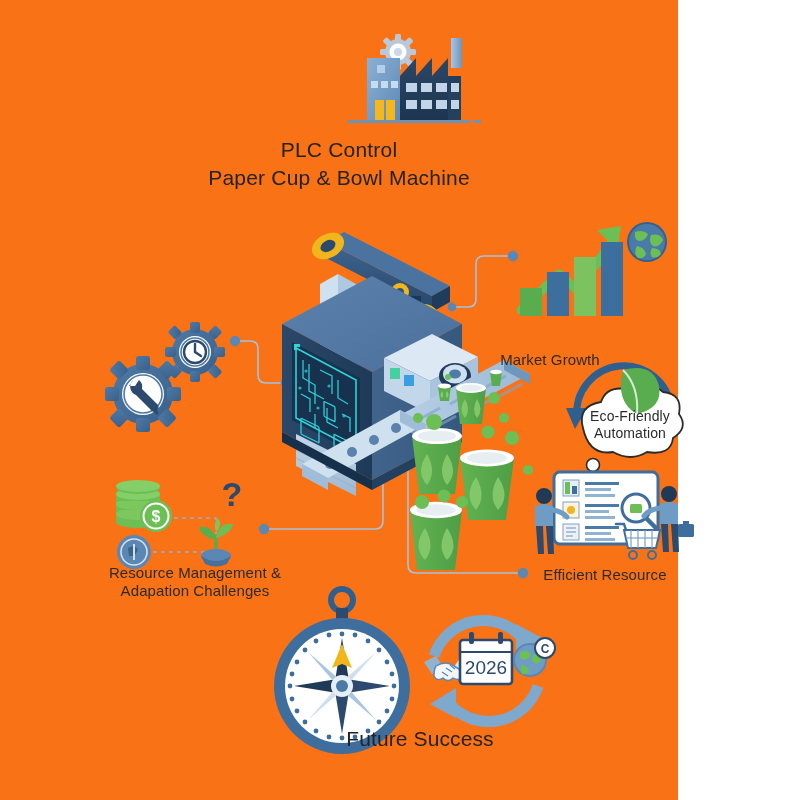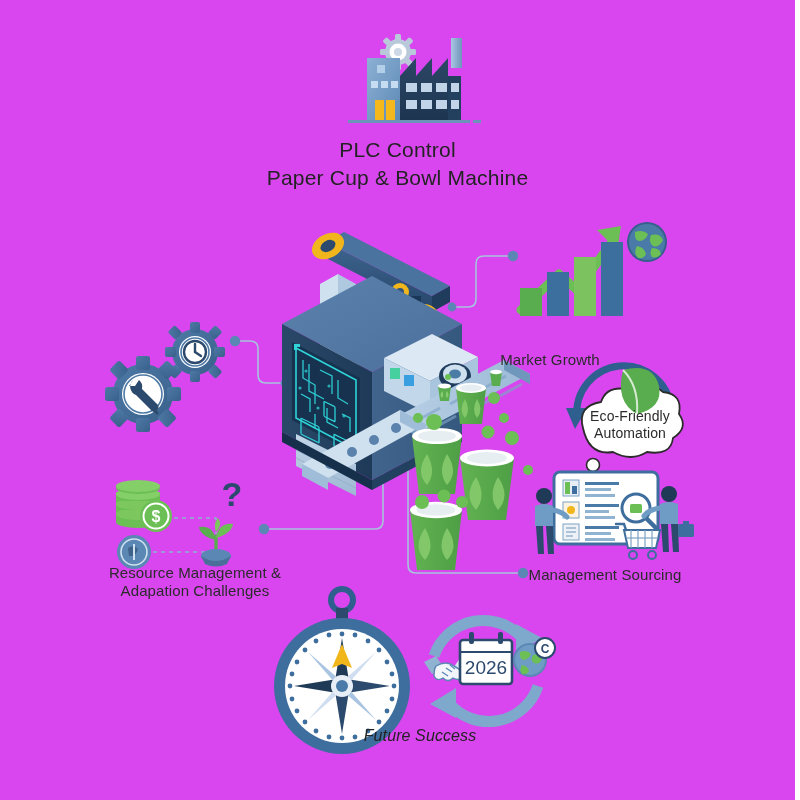--- a/index.html
+++ b/index.html
@@ -1,17 +1,17 @@
 <!DOCTYPE html>
 <html><head>
 <meta charset="utf-8">
 <style>
   html,body{margin:0;padding:0;background:#ffffff;}
   body{width:800px;height:800px;overflow:hidden;font-family:"Liberation Sans",sans-serif;}
-  #stage{position:relative;width:795px;height:800px;background:#d946ef;}
+  #stage{position:relative;width:678px;height:800px;background:#f97316;}
   .lbl{position:absolute;color:#2b2b2b;font-size:15px;line-height:1.22;text-align:center;white-space:pre-line;letter-spacing:.1px;}
   .title{position:absolute;left:0;right:0;top:136px;text-align:center;color:#232323;font-size:21px;line-height:1.32;white-space:pre-line;letter-spacing:.2px;}
   svg{display:block;overflow:visible;}
   .abs{position:absolute;}
 </style>
 </head>
 <body>
 
 <div id="stage">
 
@@ -442,21 +442,21 @@
             <path d="M115 62 v18"></path>
             <path d="M122 62 v18"></path>
           <path d="M96 70 h32"></path>
         </g>
         <path d="M86 56 L94 56 L96 62" fill="none" stroke="#3e6e9e" stroke-width="2.4" stroke-linecap="round"></path>
         <circle cx="103" cy="87" r="4" fill="none" stroke="#3e6e9e" stroke-width="2"></circle>
         <circle cx="122" cy="87" r="4" fill="none" stroke="#3e6e9e" stroke-width="2"></circle>
       </g>
     </svg>
   </div>
-  <div class="lbl" style="left:480px;top:566px;width:250px;">Management Sourcing</div>
+  <div class="lbl" style="left:480px;top:566px;width:250px;">Efficient Resource</div>
 
   <div class="abs" style="left:103px;top:318px;">
     <svg width="140" height="120" viewBox="0 0 140 120">
       <defs>
         <linearGradient id="gearG" x1="0" y1="0" x2="1" y2="1">
           <stop offset="0" stop-color="#4f7aa6"></stop>
             <stop offset="1" stop-color="#38608b"></stop>
         </linearGradient>
       </defs>
 
@@ -643,15 +643,15 @@
         <g fill="#6cbf55">
           <path d="M108 40 q7 -3 11 2 q-2 5 -7 6 q-5 -1 -4 -8 Z"></path>
           <path d="M121 43 q8 -2 9 4 q-3 6 -8 4 q-4 -3 -1 -8 Z"></path>
           <path d="M110 53 q6 1 7 6 q-2 4 -7 3 q-3 -4 0 -9 Z"></path>
         </g>
         <circle cx="133" cy="36" r="10" fill="#ffffff" stroke="#2c4a6e" stroke-width="2"></circle>
         <text x="133" y="41" text-anchor="middle" font-family="Liberation Sans, sans-serif" font-size="12" font-weight="bold" fill="#2c4a6e" id="globeC">C</text>
       </g>
     </svg>
   </div>
-  <div class="lbl" style="left:330px;top:726px;width:180px;font-size:16px;color:#232323;font-style:italic;">Future Success</div>
+  <div class="lbl" style="left:330px;top:726px;width:180px;font-size:21px;color:#232323;">Future Success</div>
 
 </div>
 
 </body></html>

